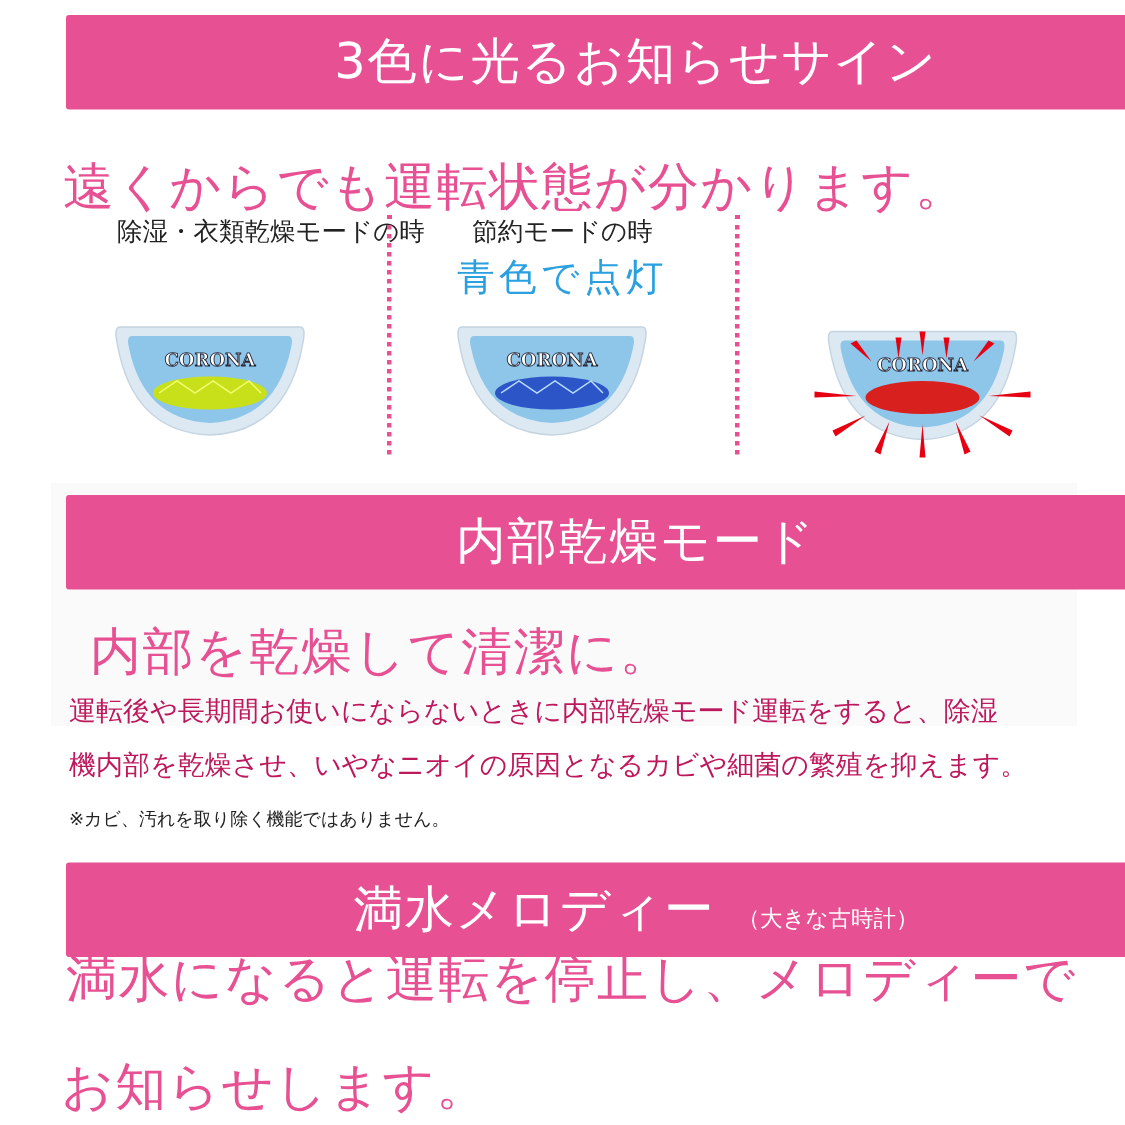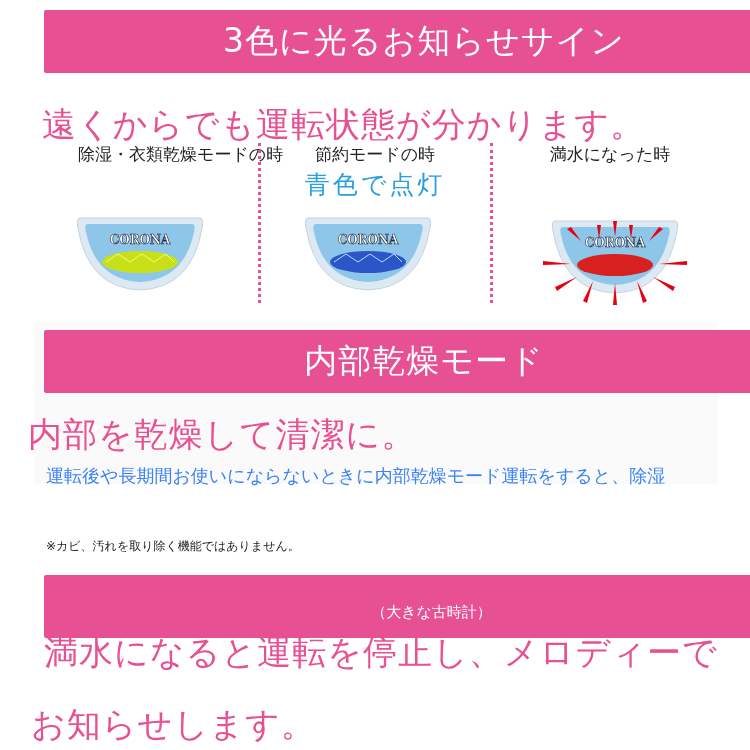--- a/index.html
+++ b/index.html
@@ -5,21 +5,21 @@
   html,body{margin:0;padding:0;background:#fff;}
   body{width:750px;height:750px;position:relative;overflow:hidden;font-family:"DejaVu Sans",sans-serif;}
   .banner{position:absolute;left:44px;width:696px;height:63px;background:#E75093;border-radius:2px;color:#fff;display:flex;align-items:center;justify-content:center;font-size:33px;letter-spacing:1px;padding-left:32px;}
   .banner small{font-size:15px;margin-left:15px;margin-top:12px;letter-spacing:0;}
   .lead{position:absolute;left:42px;color:#E75093;font-size:34px;letter-spacing:1px;white-space:nowrap;}
   .col{position:absolute;top:143px;width:200px;text-align:center;}
   .col .cap{font-size:17px;color:#222;white-space:nowrap;}
   .col .state{font-size:25px;margin-top:2px;letter-spacing:3px;white-space:nowrap;}
   .divider{position:absolute;top:143px;height:160px;border-left:3px dotted #E75093;width:0;}
   .lamp{position:absolute;top:214px;width:132px;height:80px;}
-  .body-text{position:absolute;left:46px;font-size:18px;color:#3b82f6;white-space:nowrap;line-height:36px;}
+  .body-text{position:absolute;left:46px;font-size:18px;color:#be185d;white-space:nowrap;line-height:36px;font-family:Liberation Mono, monospace;}
   .note{position:absolute;left:46px;top:538px;font-size:12px;color:#222;white-space:nowrap;}
   .bg-panel{position:absolute;left:34px;width:684px;background:#fafafa;}
 </style>
 </head>
 <body>
 
 <div class="bg-panel" style="top:322px;height:162px;"></div>
 
 <div class="banner" style="top:10px;">
   <span>3色に光るお知らせサイン</span>
@@ -29,21 +29,20 @@
 <div class="col" style="left:58px;margin-left:20px;">
   <div class="cap">除湿・衣類乾燥モードの時</div>
 </div>
 <div class="divider" style="left:258px;"></div>
 <div class="col" style="left:275px;">
   <div class="cap">節約モードの時</div>
   <div class="state" style="color:#2AA0E0;">青色で点灯</div>
 </div>
 <div class="divider" style="left:490px;"></div>
 <div class="col" style="left:510px;">
-  <div class="cap">満水になった時</div>
 </div>
 
 <svg class="lamp" style="left:74px;" viewBox="0 0 132 80">
   <path d="M6 4 H126 Q130 4 128 14 Q118 74 66 76 Q14 74 4 14 Q2 4 6 4Z" fill="#dde9f2" stroke="#c4d4e0"></path>
   <path d="M14 10 H118 Q122 10 120 18 Q110 66 66 68 Q22 66 12 18 Q10 10 14 10Z" fill="#8ec6ea"></path>
   <text x="66" y="30" text-anchor="middle" font-size="12" font-weight="bold" fill="#fff" stroke="#223" stroke-width="0.6" font-family="DejaVu Serif, serif">CORONA</text>
   <ellipse cx="66" cy="48" rx="38" ry="11" fill="#c8e01a"></ellipse>
   <path d="M32 48 L44 40 L56 48 L68 40 L80 48 L92 40 L100 48" stroke="#f2ff70" fill="none"></path>
 </svg>
 <svg class="lamp" style="left:302px;" viewBox="0 0 132 80">
@@ -70,23 +69,25 @@
       <polygon points="124,74 126,70 104,60"></polygon>
     <polygon points="38,86 34,84 44,64"></polygon>
       <polygon points="64,88 68,88 66,66"></polygon>
       <polygon points="94,86 98,84 88,64"></polygon>
   </g>
 </svg>
 
 <div class="banner" style="top:330px;">
   <span>内部乾燥モード</span>
 </div>
-<div class="lead" style="top:412px;left:28px;">内部を乾燥して清潔に。</div>
+<div class="lead" style="top:412px;left:60px;">内部を乾燥して清潔に。</div>
 <div class="body-text" style="top:458px;">
   <div>運転後や長期間お使いにならないときに内部乾燥モード運転をすると、除湿</div>
+  <div>機内部を乾燥させ、いやなニオイの原因となるカビや細菌の繁殖を抑えます。</div>
 </div>
 <div class="note">※カビ、汚れを取り除く機能ではありません。</div>
 
 <div class="banner" style="top:575px;">
+  <span>満水メロディー</span>
     <small>（大きな古時計）</small>
 </div>
 <div class="lead" style="top:630px;left:44px;">満水になると運転を停止し、メロディーで</div>
-<div class="lead" style="top:702px;left:31px;">お知らせします。</div>
+<div class="lead" style="top:702px;left:41px;">お知らせします。</div>
 
 </body></html>

